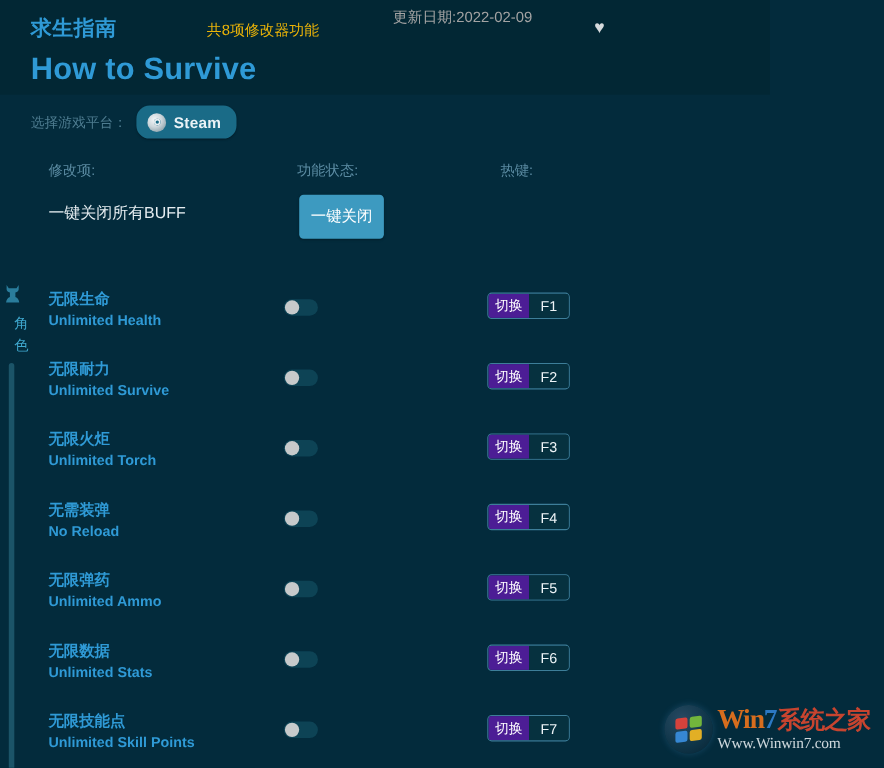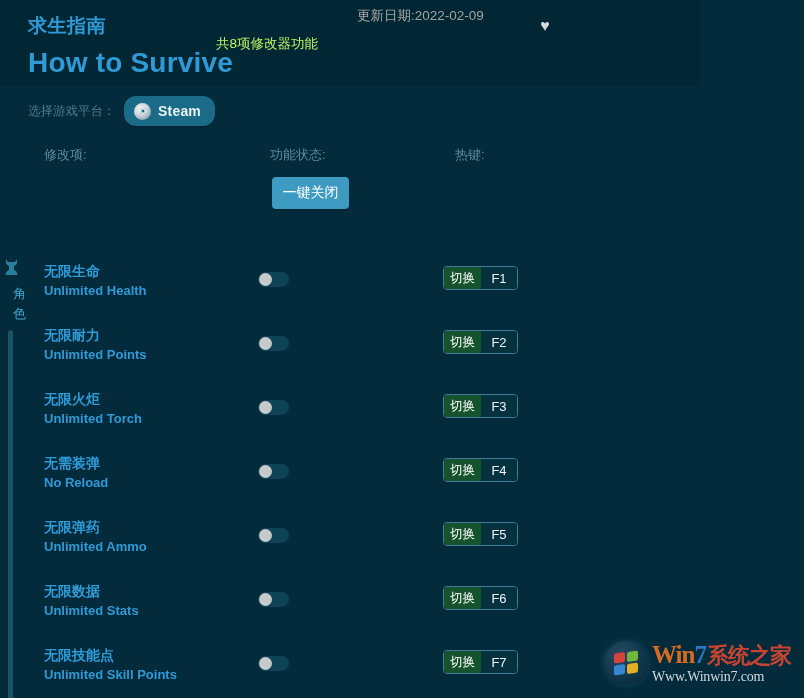--- a/index.html
+++ b/index.html
@@ -27,24 +27,23 @@
     color: #2f9ad6; letter-spacing: 0.5px;
     white-space: nowrap;
   }
   .title-en {
     position: absolute; left: 28px; top: 47px;
     font-size: 28px; font-weight: bold;
     color: #2f9ad6; letter-spacing: 0.2px;
     white-space: nowrap;
   }
   .meta-count {
-    position: absolute; left: 216px; top: 19px;
-    font-size: 13.5px; color: #bef264;
-    white-space: nowrap;
-    margin-top: 16px;
+    position: absolute; left: 188px; top: 19px;
+    font-size: 13.5px; color: #eab308;
+    white-space: nowrap;
   }
   .meta-date {
     position: absolute; left: 357px; top: 7px;
     font-size: 13.5px; color: #a3a3a3;
     white-space: nowrap;
   }
   .fav-icon {
     position: absolute; left: 536px; top: 17px;
     width: 18px; height: 18px;
     line-height: 18px; text-align: center;
@@ -95,21 +94,21 @@
   .col-head.c3 { left: 455px; }
 
   
   .master-label {
     position: absolute; left: 44px; top: 184px;
     font-size: 14.5px; color: #e6edf1;
     white-space: nowrap;
   }
   .master-btn {
     position: absolute; left: 272px; top: 177px;
-    width: 77px; height: 32px;
+    width: 77px; height: 40px;
     background: #3d9ac0;
     border-radius: 4px;
     color: #ffffff; font-size: 14px;
     display: flex; align-items: center; justify-content: center;
     cursor: pointer;
     box-shadow: 0 1px 2px rgba(0,0,0,0.25);
   }
 
   
   .sidebar {
@@ -168,21 +167,21 @@
   .hotkey {
     position: absolute; left: 443px; top: 14px;
     height: 24px;
     display: flex; align-items: stretch;
     border: 1px solid #3d7e99;
     border-radius: 4px;
     overflow: hidden;
     cursor: pointer;
   }
   .hotkey .hk-act {
-    background: #14532d; color: #ffffff;
+    background: #4c1d95; color: #ffffff;
     font-size: 12.5px;
     display: flex; align-items: center; justify-content: center;
     padding: 0 5px; min-width: 37px;
   }
   .hotkey .hk-key {
     background: #06313f; color: #eef4f7;
     font-size: 13px;
     display: flex; align-items: center; justify-content: center;
     min-width: 36px; padding: 0 9px;
   }
@@ -237,20 +236,21 @@
   <div class="platform-label">选择游戏平台：</div>
   <div class="steam-btn">
     <span class="steam-logo"></span>
     <span class="steam-txt">Steam</span>
   </div>
 
   <div class="col-head c1">修改项:</div>
   <div class="col-head c2">功能状态:</div>
   <div class="col-head c3">热键:</div>
 
+  <div class="master-label">一键关闭所有BUFF</div>
   <div class="master-btn">一键关闭</div>
 
   <div class="sidebar">
     <svg class="side-icon" viewBox="0 0 17 18">
       <path d="M3 1 L5 4 L12 4 L14 1 L14 5 Q14 7 11 8 L11 12 Q14 13 14.5 17 L2.5 17 Q3 13 6 12 L6 8 Q3 7 3 5 Z" fill="#2a7d9c"></path>
     </svg>
     <div class="side-text">角色</div>
     <div class="side-rail"></div>
   </div>
 
@@ -266,21 +266,21 @@
         </div>
       <div class="hotkey">
         <span class="hk-act">切换</span>
         <span class="hk-key">F1</span>
       </div>
     </div>
 
     <div class="row">
       <div class="row-labels">
         <div class="row-cn">无限耐力</div>
-        <div class="row-en">Unlimited Points</div>
+        <div class="row-en">Unlimited Survive</div>
       </div>
       <div class="toggle">
           <span class="knob"></span>
         </div>
       <div class="hotkey">
         <span class="hk-act">切换</span>
         <span class="hk-key">F2</span>
       </div>
     </div>
 

